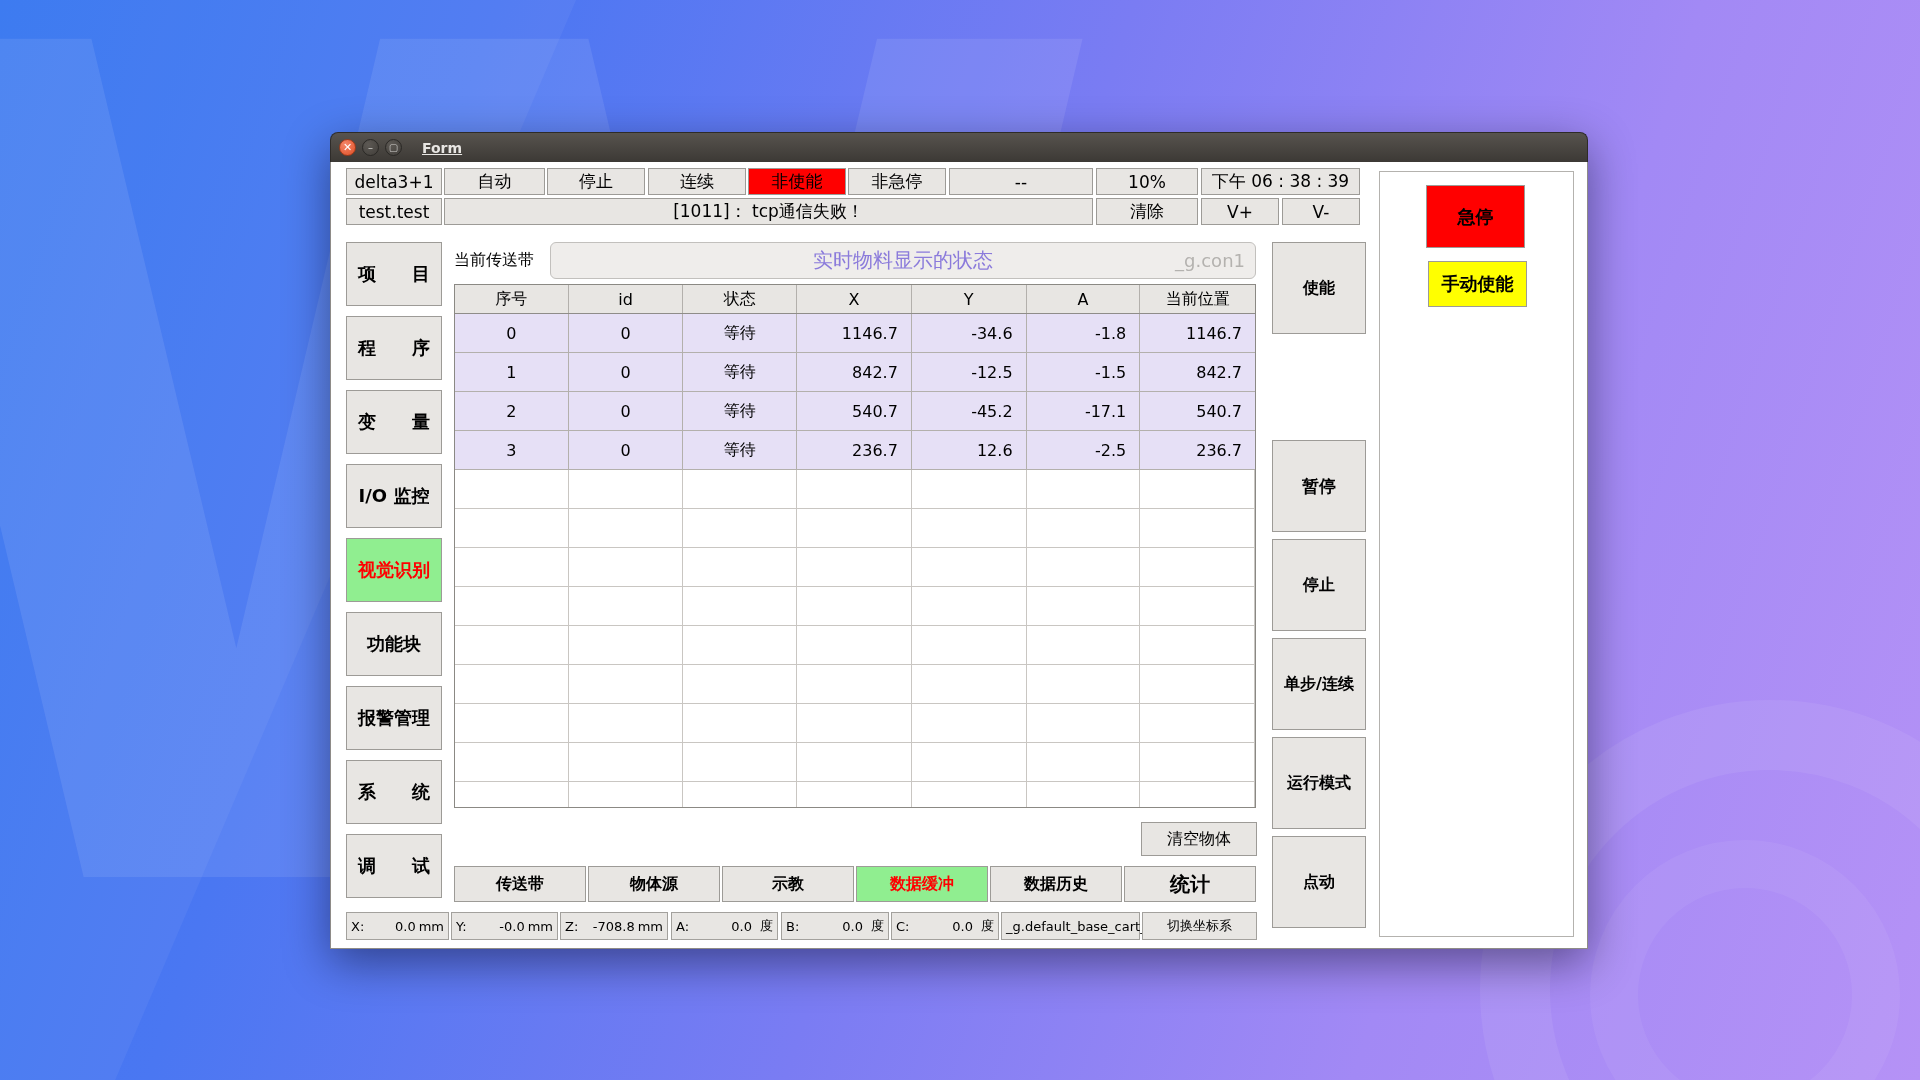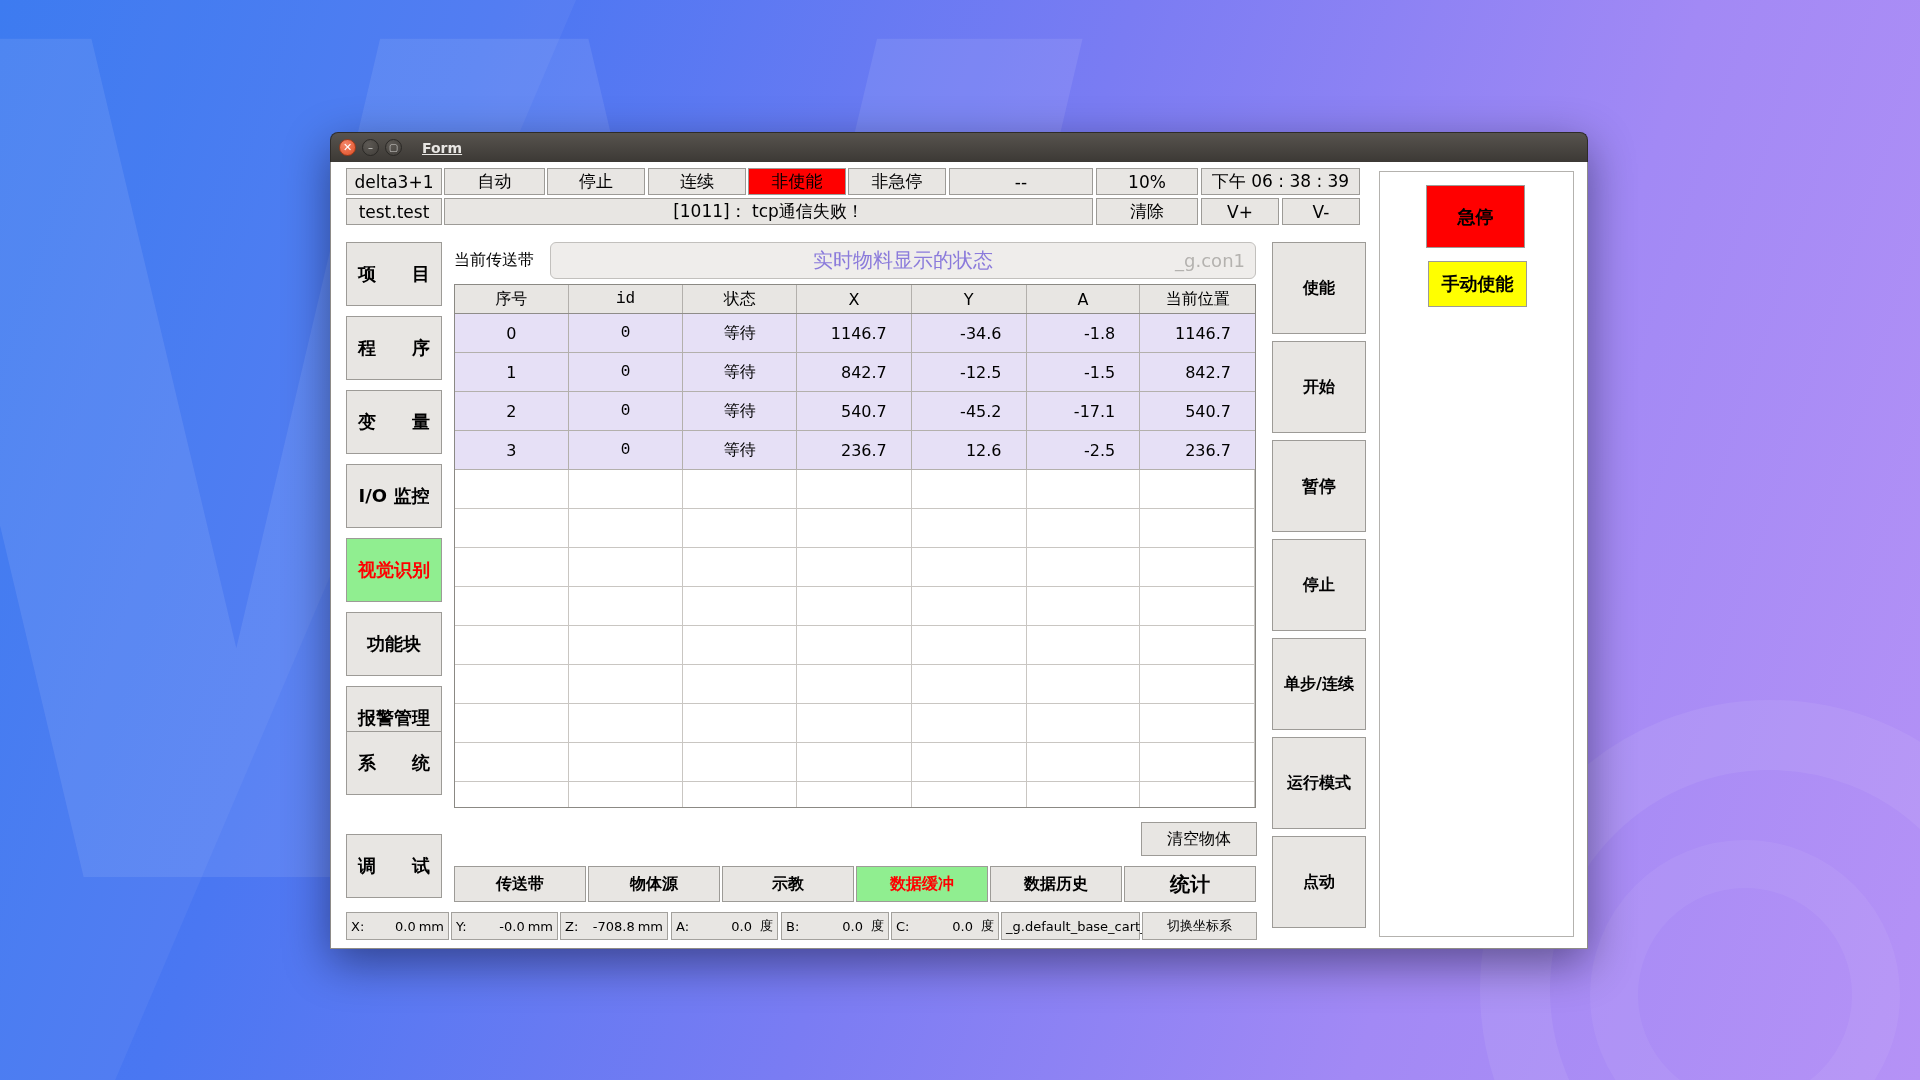--- a/index.html
+++ b/index.html
@@ -85,27 +85,27 @@
   .trow.head { height:29px; background:#e8e6e3; border-bottom:1px solid #8f8d89; }
   .trow.data { height:39px; background:var(--lavender); border-bottom:1px solid #b3b0ac; }
   .trow.empty { height:39px; background:#fff; border-bottom:1px solid #c9c6c2; }
   .tcell {
     height:100%; border-right:1px solid #b3b0ac;
     display:flex; align-items:center; justify-content:center;
     font-size:16px; color:#000; overflow:hidden;
   }
   .trow.empty .tcell { border-right:1px solid #c9c6c2; }
   .tcell:nth-child(1){ width:114px; }
-  .tcell:nth-child(2){ width:115px;font-family:Liberation Mono, monospace; }
+  .tcell:nth-child(2){ width:115px; }
   .tcell:nth-child(3){ width:114px; }
   .tcell:nth-child(4){ width:115px; }
   .tcell:nth-child(5){ width:115px; }
   .tcell:nth-child(6){ width:114px; }
   .tcell:nth-child(7){ width:115px; border-right:none; }
-  .trow.data .tcell.num { justify-content:flex-end; padding-right:24px; }
+  .trow.data .tcell.num { justify-content:flex-end; padding-right:13px; }
 
   
   .sb-cell {
     position:absolute; top:750px; height:28px; background:#e8e6e3; border:1px solid #a3a19d;
     display:flex; align-items:center; font-size:13px; color:#000; padding:0 4px;
   }
   .sb-val { flex:1; text-align:right; }
   .sb-unit { margin-left:3px;text-align:center; }
   .sb-unit.deg { margin-left:8px; }
 
@@ -160,21 +160,21 @@
       <div class="cell" style="left:870px;top:36px;width:78px">V+</div>
       <div class="cell" style="left:951px;top:36px;width:78px">V-</div>
 
       <div class="btn" style="left:15px;top:80px;width:96px;height:64px">项　　目</div>
       <div class="btn" style="left:15px;top:154px;width:96px;height:64px">程　　序</div>
       <div class="btn" style="left:15px;top:228px;width:96px;height:64px">变　　量</div>
       <div class="btn" style="left:15px;top:302px;width:96px;height:64px">I/O 监控</div>
       <div class="btn activeGreen" style="left:15px;top:376px;width:96px;height:64px">视觉识别</div>
       <div class="btn" style="left:15px;top:450px;width:96px;height:64px">功能块</div>
       <div class="btn" style="left:15px;top:524px;width:96px;height:64px">报警管理</div>
-      <div class="btn" style="left:15px;top:569px;width:96px;height:64px">系　　统</div>
+      <div class="btn" style="left:15px;top:598px;width:96px;height:64px">系　　统</div>
       <div class="btn" style="left:15px;top:672px;width:96px;height:64px">调　　试</div>
 
       <div class="conv-label">当前传送带</div>
       <div class="conv-combo">
         <span class="conv-status">实时物料显示的状态</span>
         <span class="conv-value">_g.con1</span>
       </div>
 
       <div class="mtable">
         <div class="trow head">
@@ -310,21 +310,20 @@
       <div class="btn" style="left:810px;top:660px;width:116px;height:34px;font-size:16px;font-weight:normal">清空物体</div>
 
       <div class="btn" style="left:123px;top:704px;width:132px;height:36px;font-size:16px">传送带</div>
       <div class="btn" style="left:257px;top:704px;width:132px;height:36px;font-size:16px">物体源</div>
       <div class="btn" style="left:391px;top:704px;width:132px;height:36px;font-size:16px">示教</div>
       <div class="btn activeGreen" style="left:525px;top:704px;width:132px;height:36px;font-size:16px">数据缓冲</div>
       <div class="btn" style="left:659px;top:704px;width:132px;height:36px;font-size:16px">数据历史</div>
       <div class="btn" style="left:793px;top:704px;width:132px;height:36px;font-size:20px">统计</div>
 
       <div class="btn" style="left:941px;top:80px;width:94px;height:92px;font-size:16px">使能</div>
-      <div class="btn" style="left:941px;top:179px;width:94px;height:92px;font-size:16px">开始</div>
       <div class="btn" style="left:941px;top:278px;width:94px;height:92px;font-size:17px">暂停</div>
       <div class="btn" style="left:941px;top:377px;width:94px;height:92px;font-size:16px">停止</div>
       <div class="btn" style="left:941px;top:476px;width:94px;height:92px;font-size:16px">单步/连续</div>
       <div class="btn" style="left:941px;top:575px;width:94px;height:92px;font-size:16px">运行模式</div>
       <div class="btn" style="left:941px;top:674px;width:94px;height:92px;font-size:16px">点动</div>
 
       <div class="epanel">
         <div class="estop">急停</div>
         <div class="manual">手动使能</div>
       </div>

